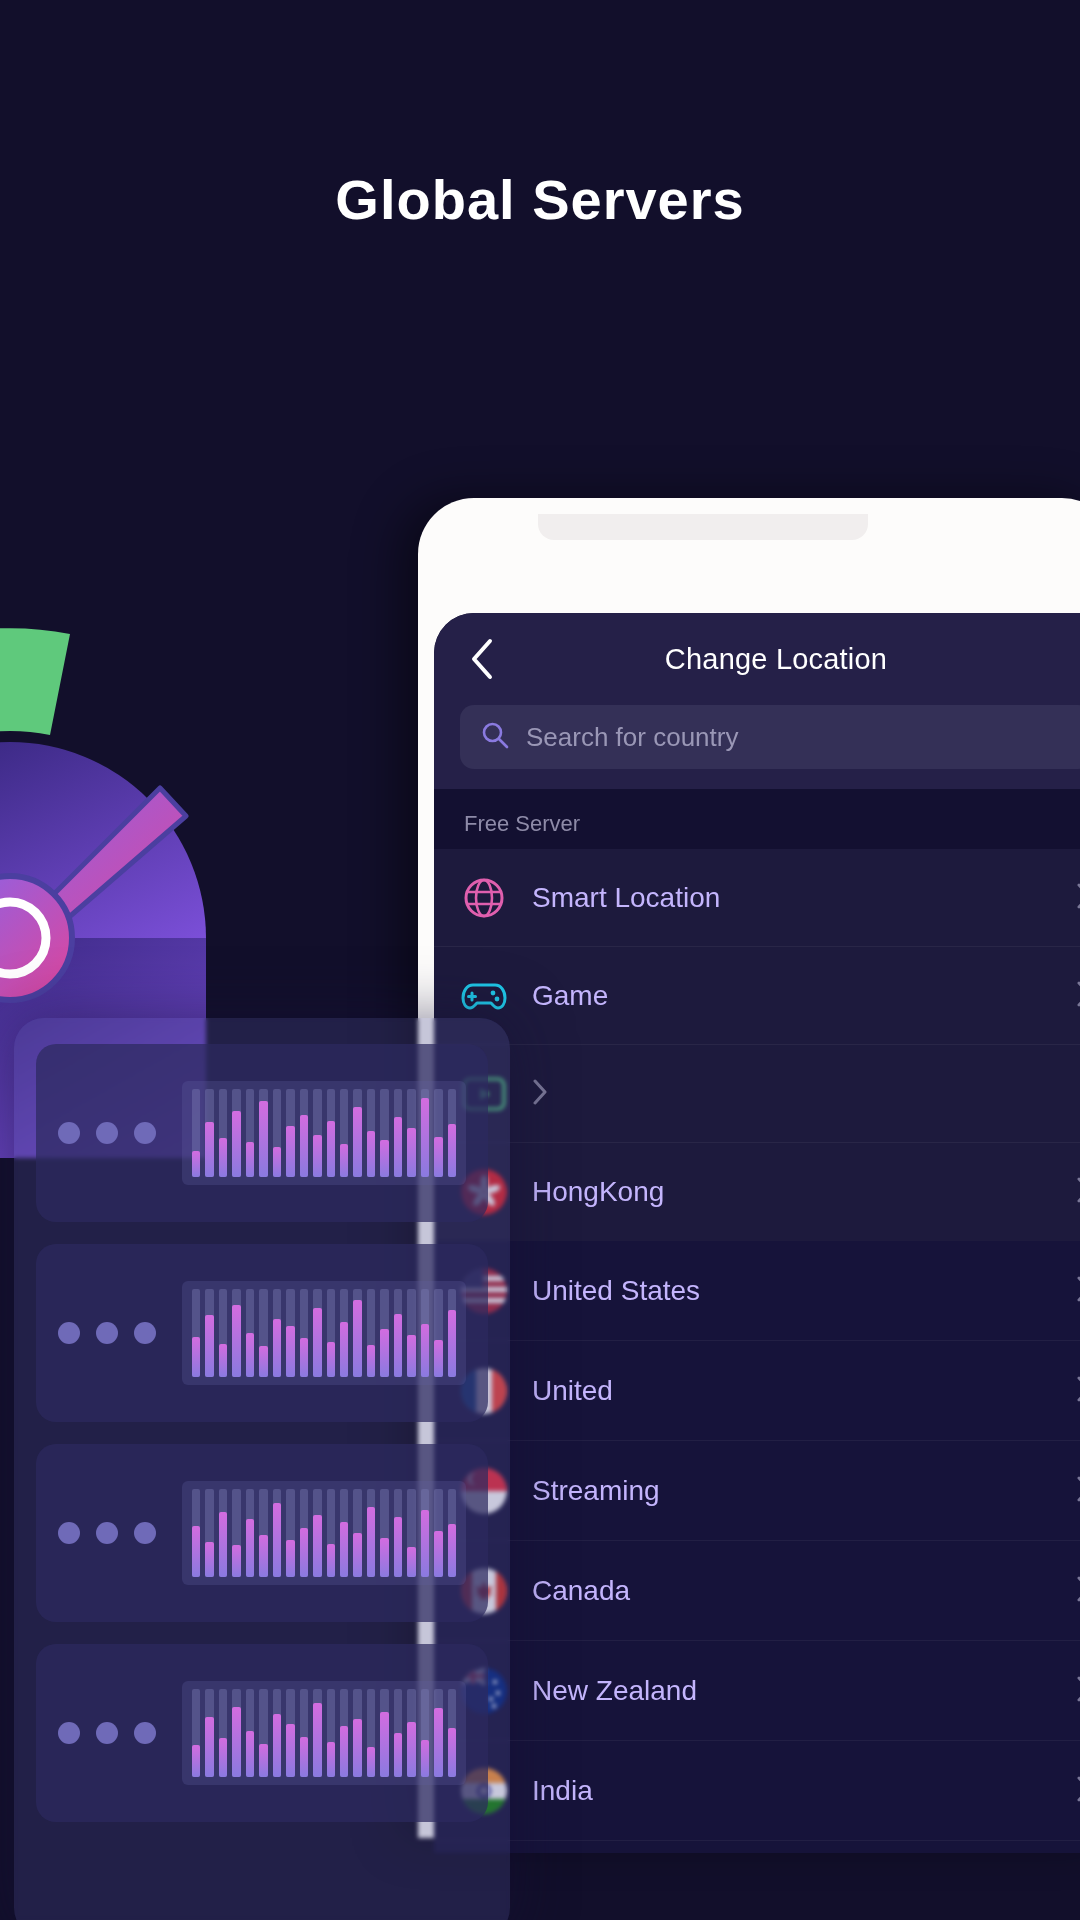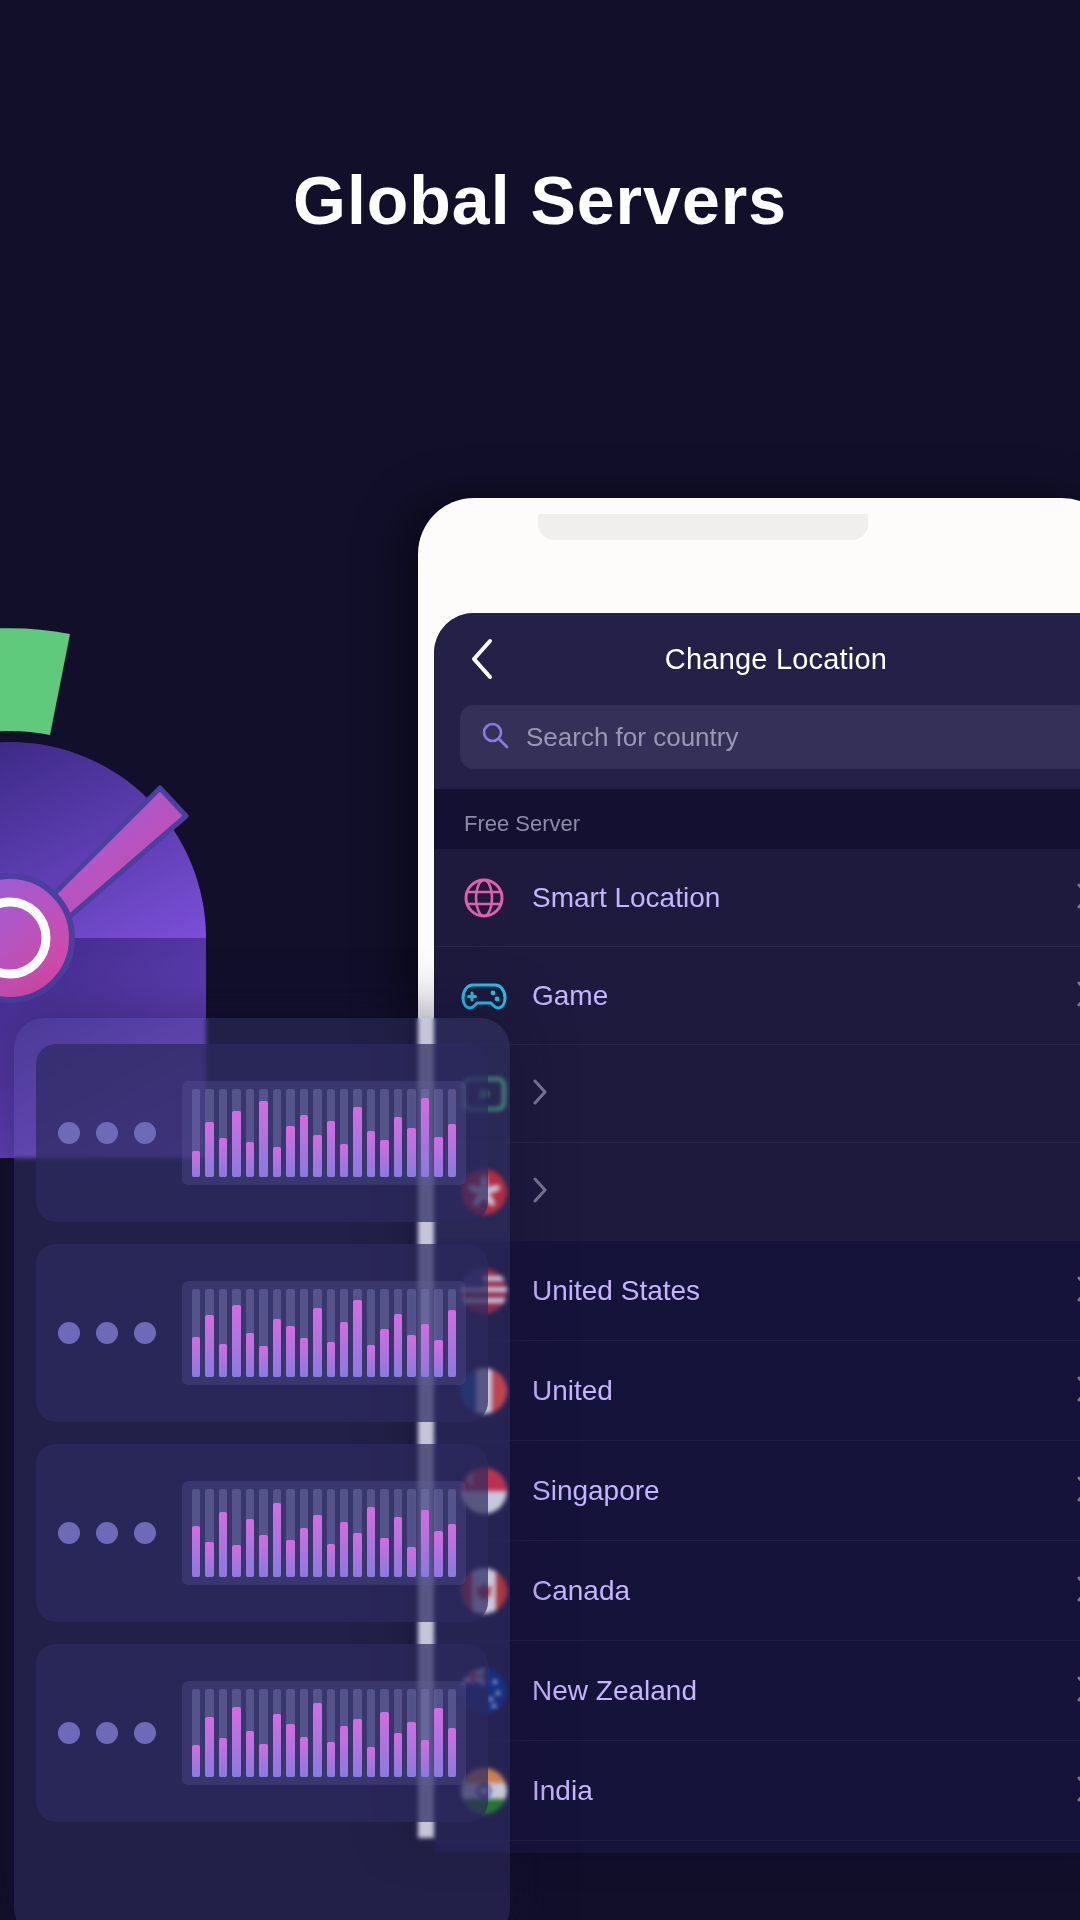--- a/index.html
+++ b/index.html
@@ -13,21 +13,21 @@
 
   
   .headline {
     position:absolute; left:0; right:0; top:148px;
     text-align:center; color:#ffffff;
     font-weight:bold; letter-spacing:-0.5px;
     line-height:1.08;
     z-index:40;
   }
   .headline .l1 { font-size:84px; display:block; letter-spacing:2px; }
-  .headline .l2 { font-size:68px; display:block; margin-top:16px; letter-spacing:1px; }
+  .headline .l2 { font-size:56px; display:block; margin-top:22px; letter-spacing:1px; }
 
   
   .gauge-wrap {
     position:absolute; left:-320px; top:498px;
     width:760px; height:660px; z-index:10;
   }
 
   
   .phone {
     position:absolute; left:418px; top:498px;
@@ -268,20 +268,21 @@
                     </g>
                   <g transform="rotate(216)">
                       <ellipse cx="0" cy="-9" rx="3.6" ry="8"></ellipse>
                     </g>
                   <g transform="rotate(288)">
                       <ellipse cx="0" cy="-9" rx="3.6" ry="8"></ellipse>
                     </g>
                 </g>
               </svg>
             </span>
+            <span class="name">HongKong</span>
             <span class="chev">
               <svg width="16" height="28" viewBox="0 0 16 28">
                   <path d="M3 3 L13 14 L3 25" fill="none" stroke="#9a97b6" stroke-width="3" stroke-linecap="round" stroke-linejoin="round"></path>
                 </svg>
             </span>
           </div>
         </div>
 
         <div class="country-list">
 
@@ -321,21 +322,21 @@
 
           <div class="row">
             <span class="ico">
               <svg class="flag-circle" viewBox="0 0 46 46">
                   <circle cx="23" cy="23" r="23" fill="#fff"></circle>
                   <path d="M0 0 H46 V23 H0 Z" fill="#ed2939"></path>
                   <circle cx="13" cy="11" r="6" fill="#fff"></circle>
                   <circle cx="16" cy="11" r="6" fill="#ed2939"></circle>
                 </svg>
             </span>
-            <span class="name">Singapore</span>
+            <span class="name">Streaming</span>
             <span class="chev">
               <svg width="16" height="28" viewBox="0 0 16 28">
                   <path d="M3 3 L13 14 L3 25" fill="none" stroke="#9a97b6" stroke-width="3" stroke-linecap="round" stroke-linejoin="round"></path>
                 </svg>
             </span>
           </div>
 
           <div class="row">
             <span class="ico">
               <svg class="flag-circle" viewBox="0 0 46 46">

